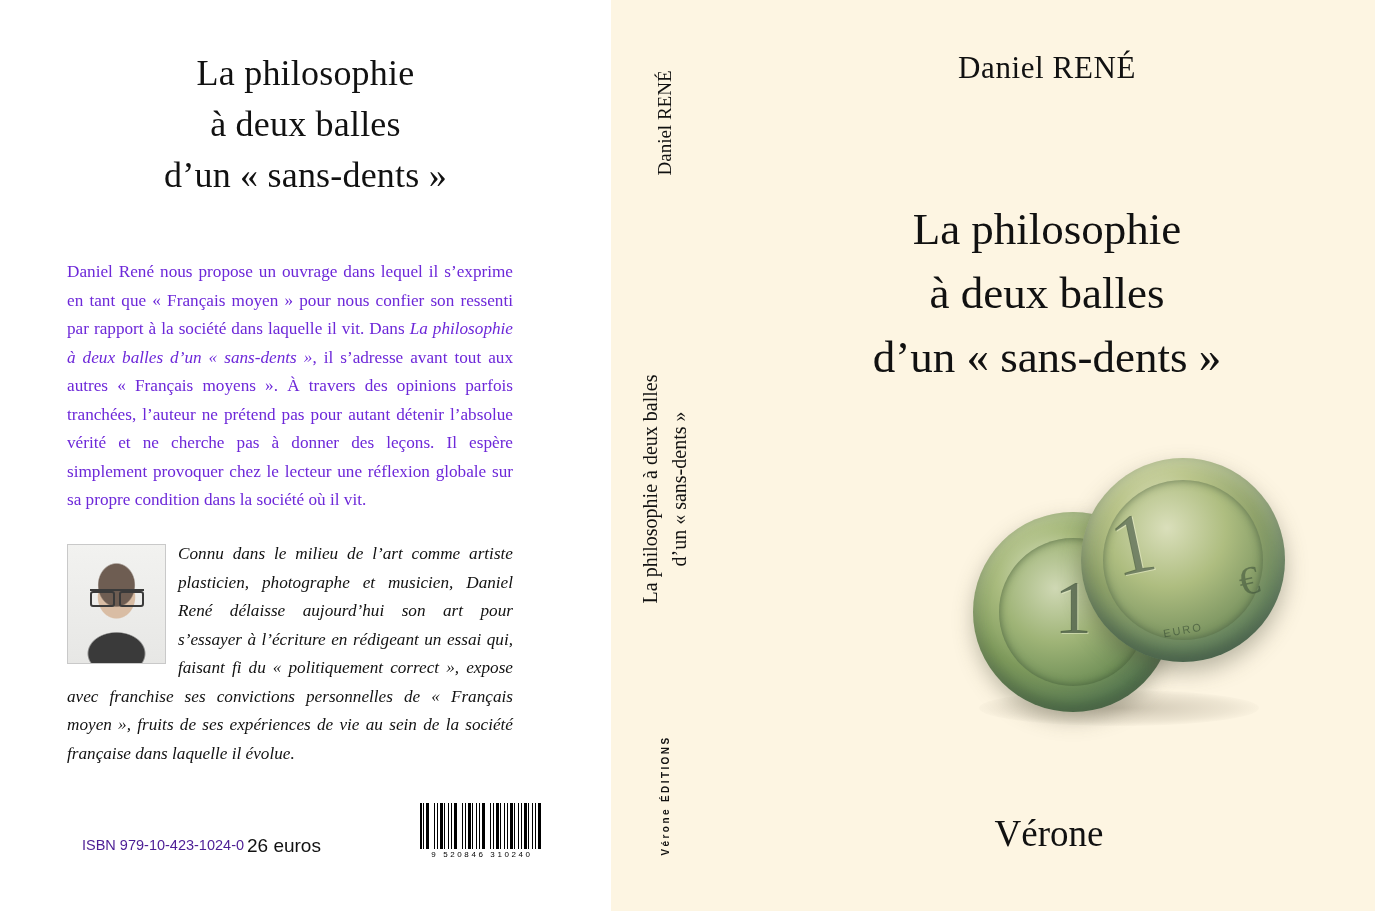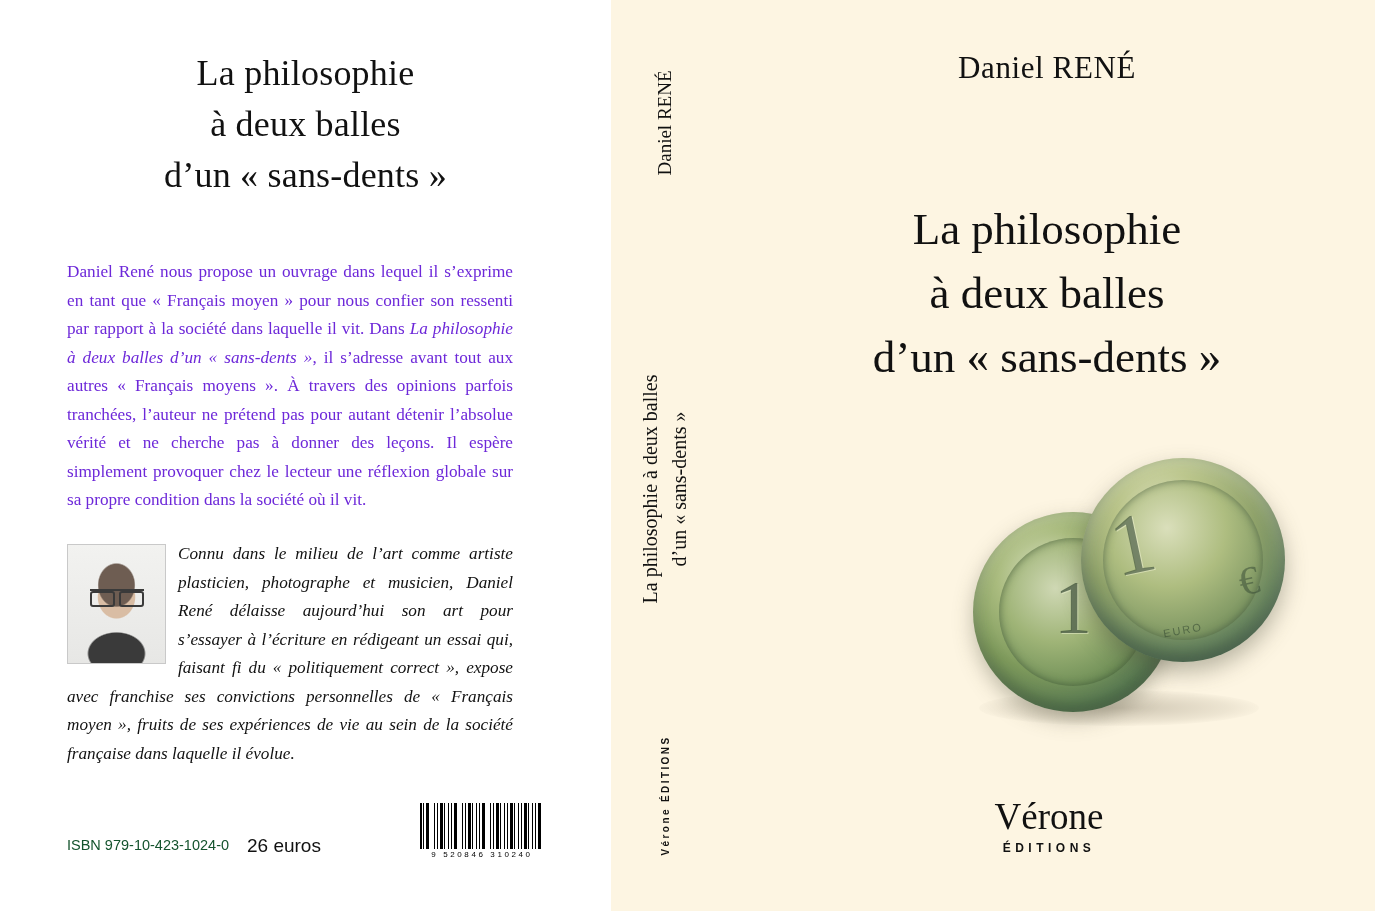--- a/index.html
+++ b/index.html
@@ -100,25 +100,25 @@
   #author-photo .glasses::after { right: 0; }
   #back-footer {
     position: absolute;
     left: 67px;
     right: 67px;
     bottom: 52px;
     height: 58px;
   }
   #isbn-line {
     position: absolute;
-    left: 0;
+    left: 15px;
     bottom: 6px;
     font-family: "Liberation Sans", sans-serif;
     font-size: 14.5px;
-    color: #14532d;
+    color: #4c1d95;
     white-space: nowrap;
     margin-top: 20px;
   }
   #price-line {
     position: absolute;
     left: 180px;
     bottom: 2px;
     font-family: "Liberation Sans", sans-serif;
     font-size: 19px;
     color: #111111;
@@ -400,18 +400,17 @@
       <div class="coin" id="coin-back">
         <div class="inner"></div>
         <div class="digit">1</div>
         <div class="euro">€</div>
         <div class="ring-text">EURO</div>
       </div>
     </div>
 
     <div id="publisher-block">
       <div id="publisher-name">Vérone</div>
-      <div id="publisher-sub">ÉDITIONS</div>
     </div>
 
   </div>
 
 </div>
 
 </body></html>

